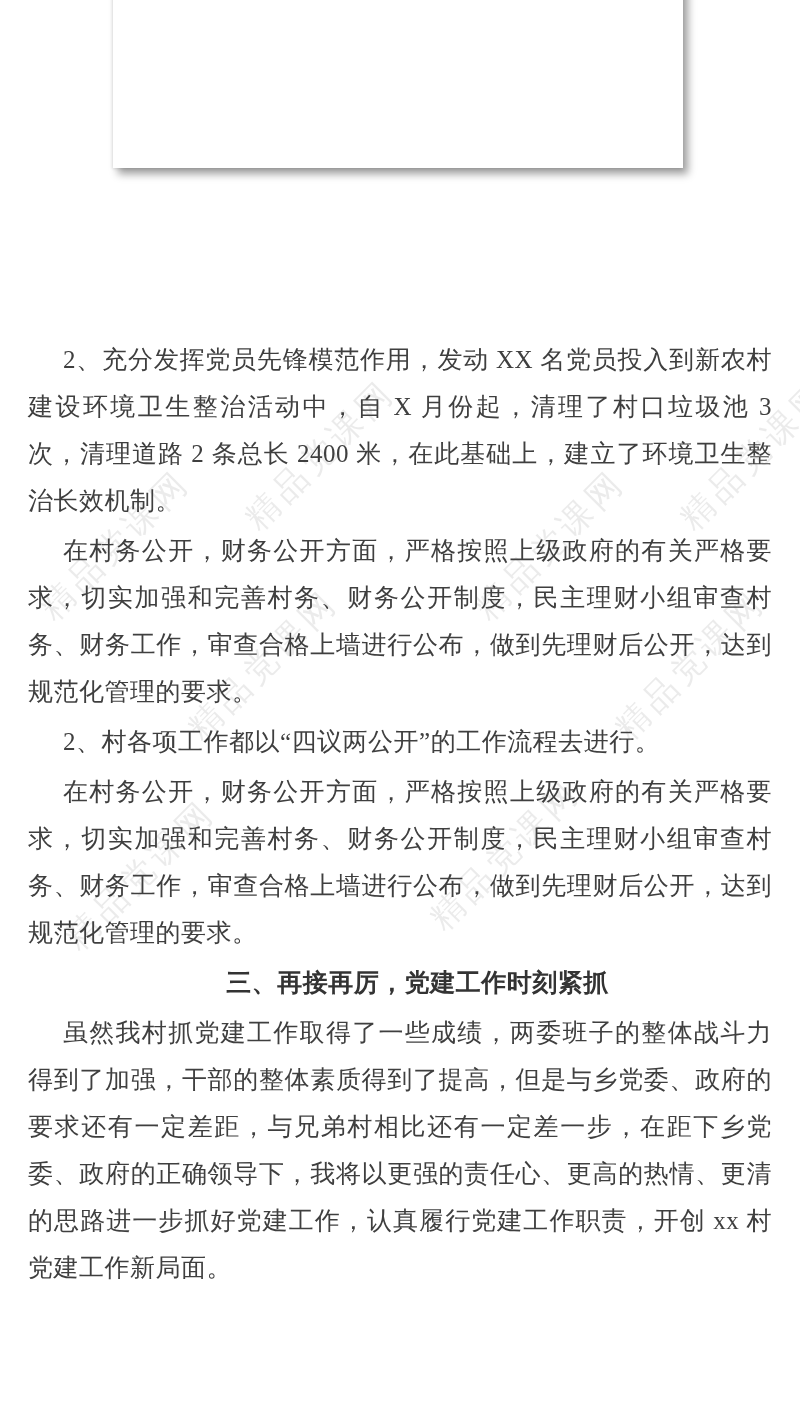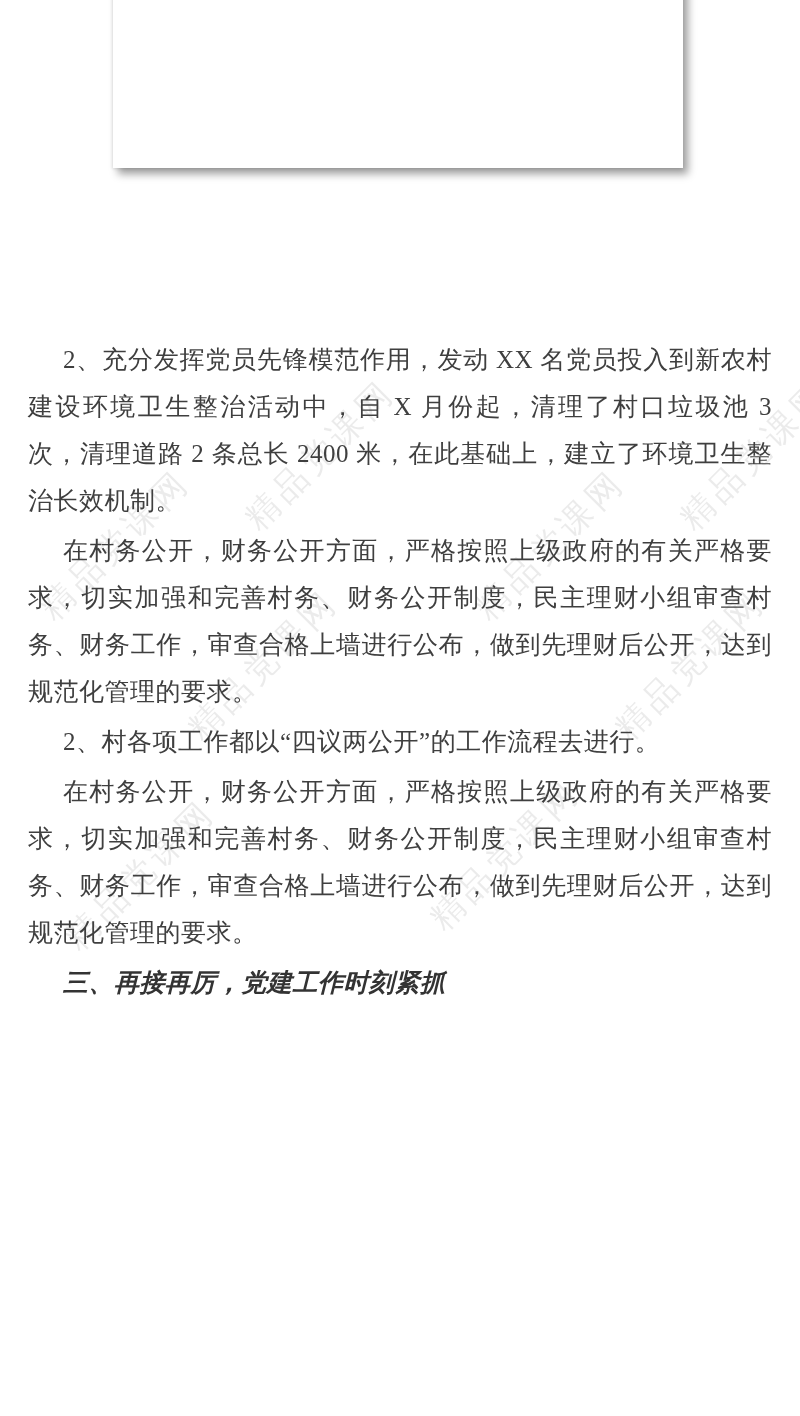--- a/index.html
+++ b/index.html
@@ -55,22 +55,21 @@
     font-size: 25px;
     line-height: 47px;
     letter-spacing: 0.5px;
     text-indent: 35px;
     text-align: justify;
     color: #3f3f3f;
   }
   .doc-content p.heading {
     font-weight: bold;
     color: #333333;
-    text-align: left;
-    font-style: italic;
+    text-align: center;
   }
 </style>
 </head>
 <body>
 
 <div class="watermark-layer">
     <span class="watermark" style="left: 320px; top: 455px; color: rgba(0, 0, 0, 0.08);">精品党课网</span>
     <span class="watermark" style="left: 755px; top: 455px; color: rgba(0, 0, 0, 0.08);">精品党课网</span>
     <span class="watermark" style="left: 115px; top: 545px; color: rgba(0, 0, 0, 0.08);">精品党课网</span>
     <span class="watermark" style="left: 550px; top: 545px; color: rgba(0, 0, 0, 0.08);">精品党课网</span>
@@ -81,13 +80,14 @@
   </div>
 
 <div class="preview-card"></div>
 
 <div class="doc-content">
     <p class="body">2、充分发挥党员先锋模范作用，发动 XX 名党员投入到新农村建设环境卫生整治活动中，自 X 月份起，清理了村口垃圾池 3 次，清理道路 2 条总长 2400 米，在此基础上，建立了环境卫生整治长效机制。</p>
     <p class="body">在村务公开，财务公开方面，严格按照上级政府的有关严格要求，切实加强和完善村务、财务公开制度，民主理财小组审查村务、财务工作，审查合格上墙进行公布，做到先理财后公开，达到规范化管理的要求。</p>
     <p class="body">2、村各项工作都以“四议两公开”的工作流程去进行。</p>
     <p class="body">在村务公开，财务公开方面，严格按照上级政府的有关严格要求，切实加强和完善村务、财务公开制度，民主理财小组审查村务、财务工作，审查合格上墙进行公布，做到先理财后公开，达到规范化管理的要求。</p>
     <p class="heading">三、再接再厉，党建工作时刻紧抓</p>
+    <p class="body">虽然我村抓党建工作取得了一些成绩，两委班子的整体战斗力得到了加强，干部的整体素质得到了提高，但是与乡党委、政府的要求还有一定差距，与兄弟村相比还有一定差一步，在距下乡党委、政府的正确领导下，我将以更强的责任心、更高的热情、更清的思路进一步抓好党建工作，认真履行党建工作职责，开创 xx 村党建工作新局面。</p>
   </div>
 
 </body></html>

